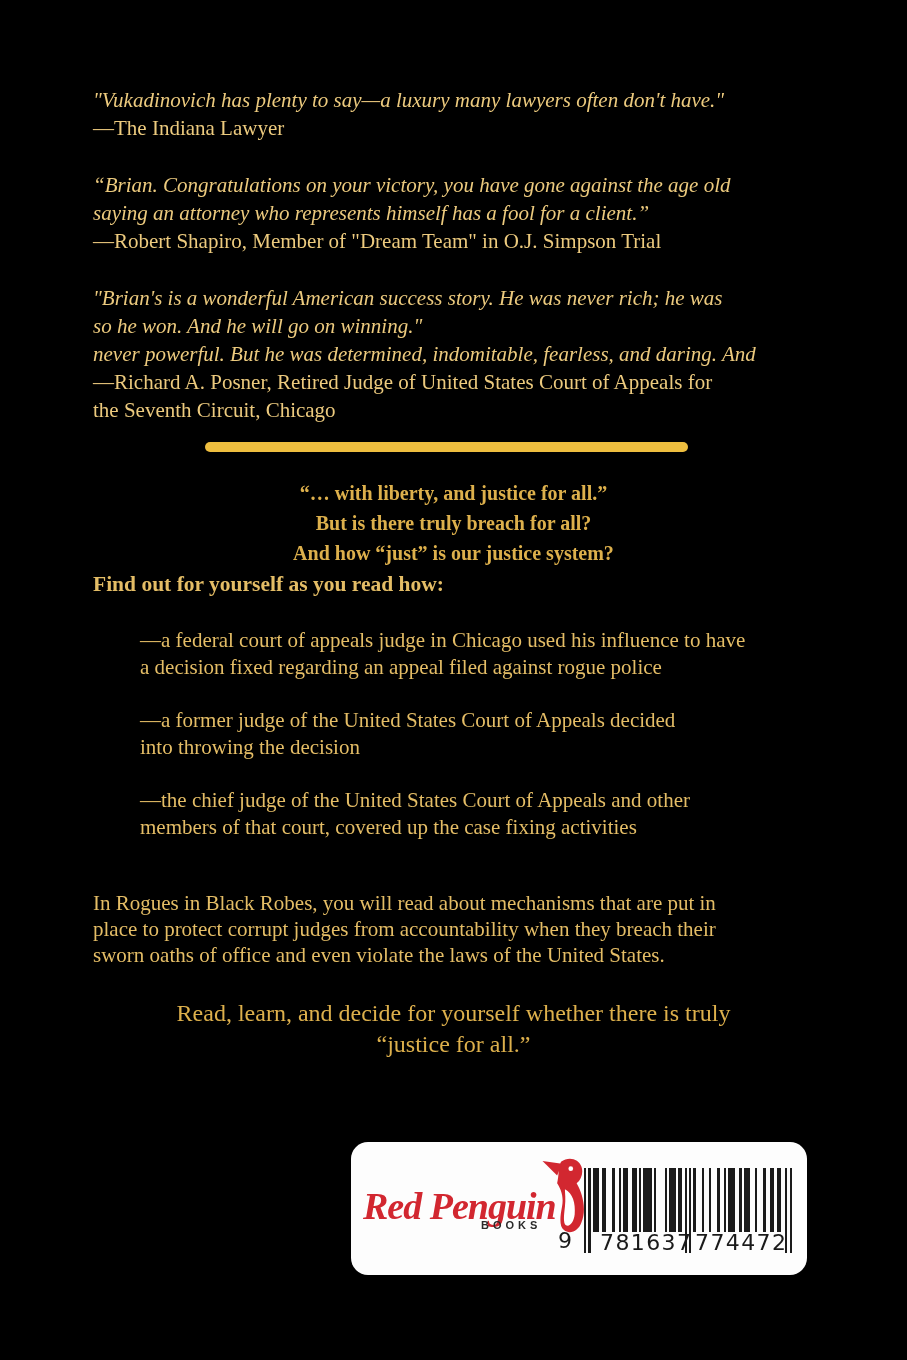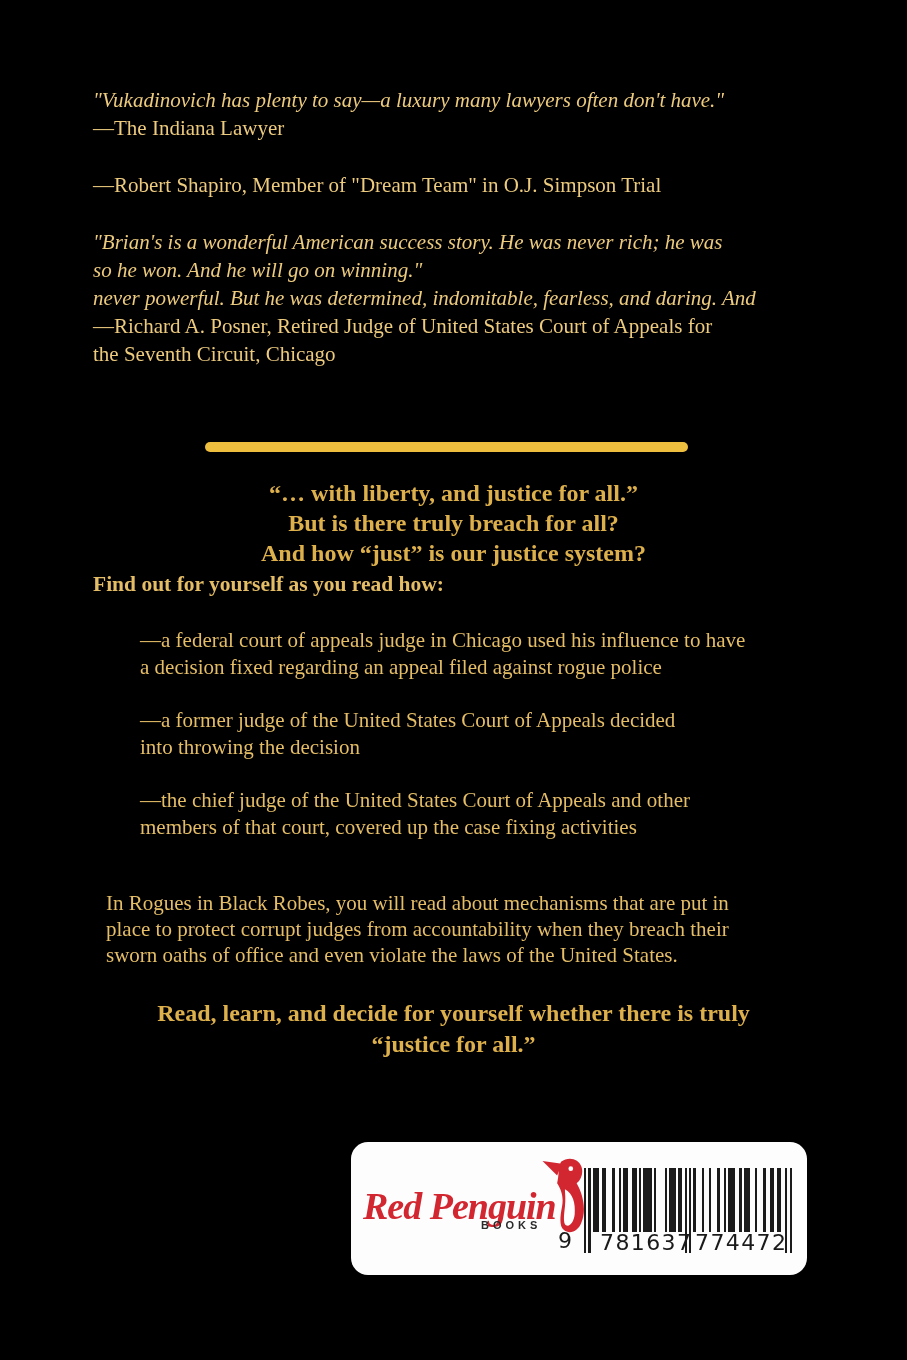--- a/index.html
+++ b/index.html
@@ -25,37 +25,37 @@
   .quote-block{margin-bottom:29px;}
   .qtext .line{font-style:italic;}
   .quote-block .line{font-size:21px;line-height:28px;color:var(--gold-light);}
 
   
   .divider{position:absolute;left:205px;top:442px;width:483px;height:10px;
            border-radius:5px;background:var(--divider-gold);}
 
   
   .tagline{position:absolute;left:0;top:478px;width:907px;text-align:center;}
-  .tagline .line{font-size:24px;line-height:30px;font-weight:bold;color:var(--gold-deep);}
+  .tagline .line{font-size:20px;line-height:30px;font-weight:bold;color:var(--gold-deep);}
 
   .intro{position:absolute;left:93px;top:571px;font-size:21.5px;line-height:27px;
          color:var(--gold-body);white-space:nowrap;font-weight:bold;}
 
   
   .bullets{position:absolute;left:140px;top:627px;}
   .bullet{margin-bottom:27px;}
   .bullet .line{font-size:21px;line-height:26.5px;color:var(--gold-body);}
 
   
   .synopsis{position:absolute;left:93px;top:890px;}
-  .synopsis .line{font-size:21px;line-height:26px;color:var(--gold-body);margin-left:13px;}
+  .synopsis .line{font-size:21px;line-height:26px;color:var(--gold-body);}
 
   
   .cta{position:absolute;left:0;top:998px;width:907px;text-align:center;}
-  .cta .line{font-size:24px;line-height:31px;font-weight:bold;color:var(--gold-deep);}
+  .cta .line{font-size:24px;line-height:31px;font-weight:normal;color:var(--gold-deep);}
 
   
   .pubbox{position:absolute;left:351px;top:1142px;width:456px;height:133px;
           background:var(--panel-bg);border-radius:17px;}
   .logoname{position:absolute;left:12px;top:42px;font-family:"Liberation Serif",serif;
             font-style:italic;font-weight:bold;font-size:38px;letter-spacing:-1px;
             color:var(--brand-red);white-space:nowrap;}
   .penguin{position:absolute;left:186px;top:14px;}
   .books{position:absolute;left:130px;top:77px;font-family:"Liberation Sans",sans-serif;
          font-size:11px;font-weight:bold;letter-spacing:4px;color:#2a2a2a;}
@@ -80,20 +80,24 @@
     <div class="quote-block">
       <div class="qtext">
         <div class="line">"Vukadinovich has plenty to say—a luxury many lawyers often don't have."</div>
       </div>
       <div class="attr">
         <div class="line">—The Indiana Lawyer</div>
       </div>
     </div>
 
     <div class="quote-block">
+      <div class="qtext">
+        <div class="line">“Brian. Congratulations on your victory, you have gone against the age old</div>
+        <div class="line">saying an attorney who represents himself has a fool for a client.”</div>
+      </div>
       <div class="attr">
         <div class="line">—Robert Shapiro, Member of "Dream Team" in O.J. Simpson Trial</div>
       </div>
     </div>
 
     <div class="quote-block">
       <div class="qtext">
         <div class="line">"Brian's is a wonderful American success story. He was never rich; he was</div>
         <div class="line">so he won. And he will go on winning."</div>
         <div class="line">never powerful. But he was determined, indomitable, fearless, and daring. And</div>

